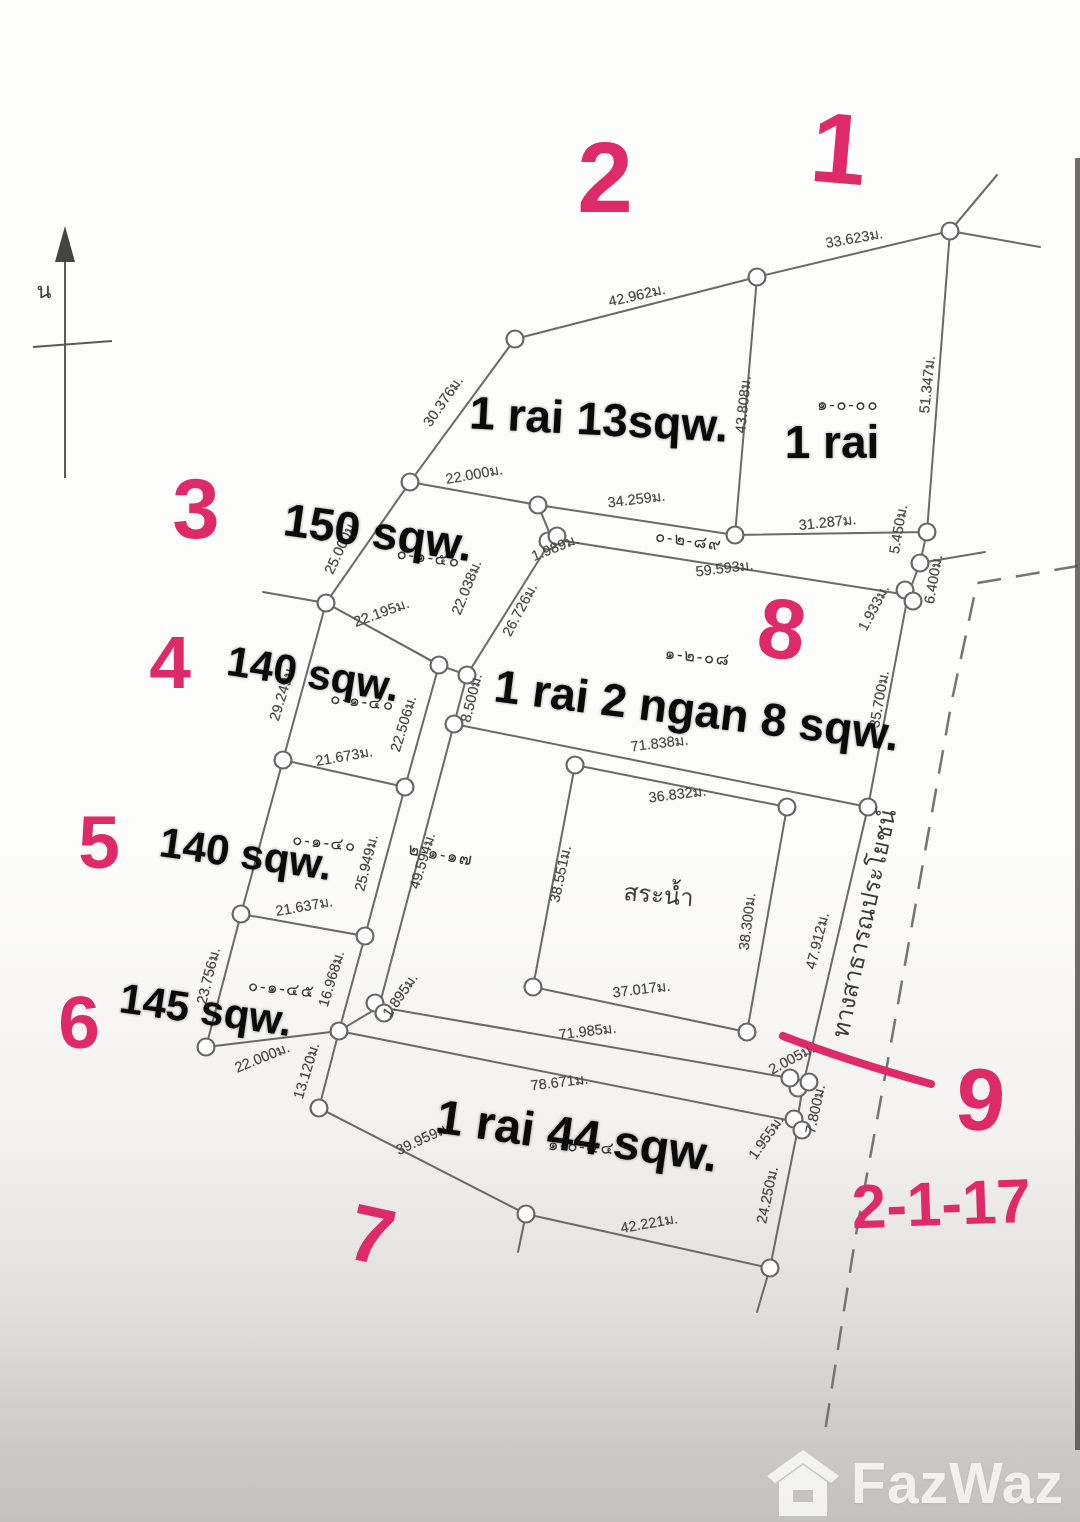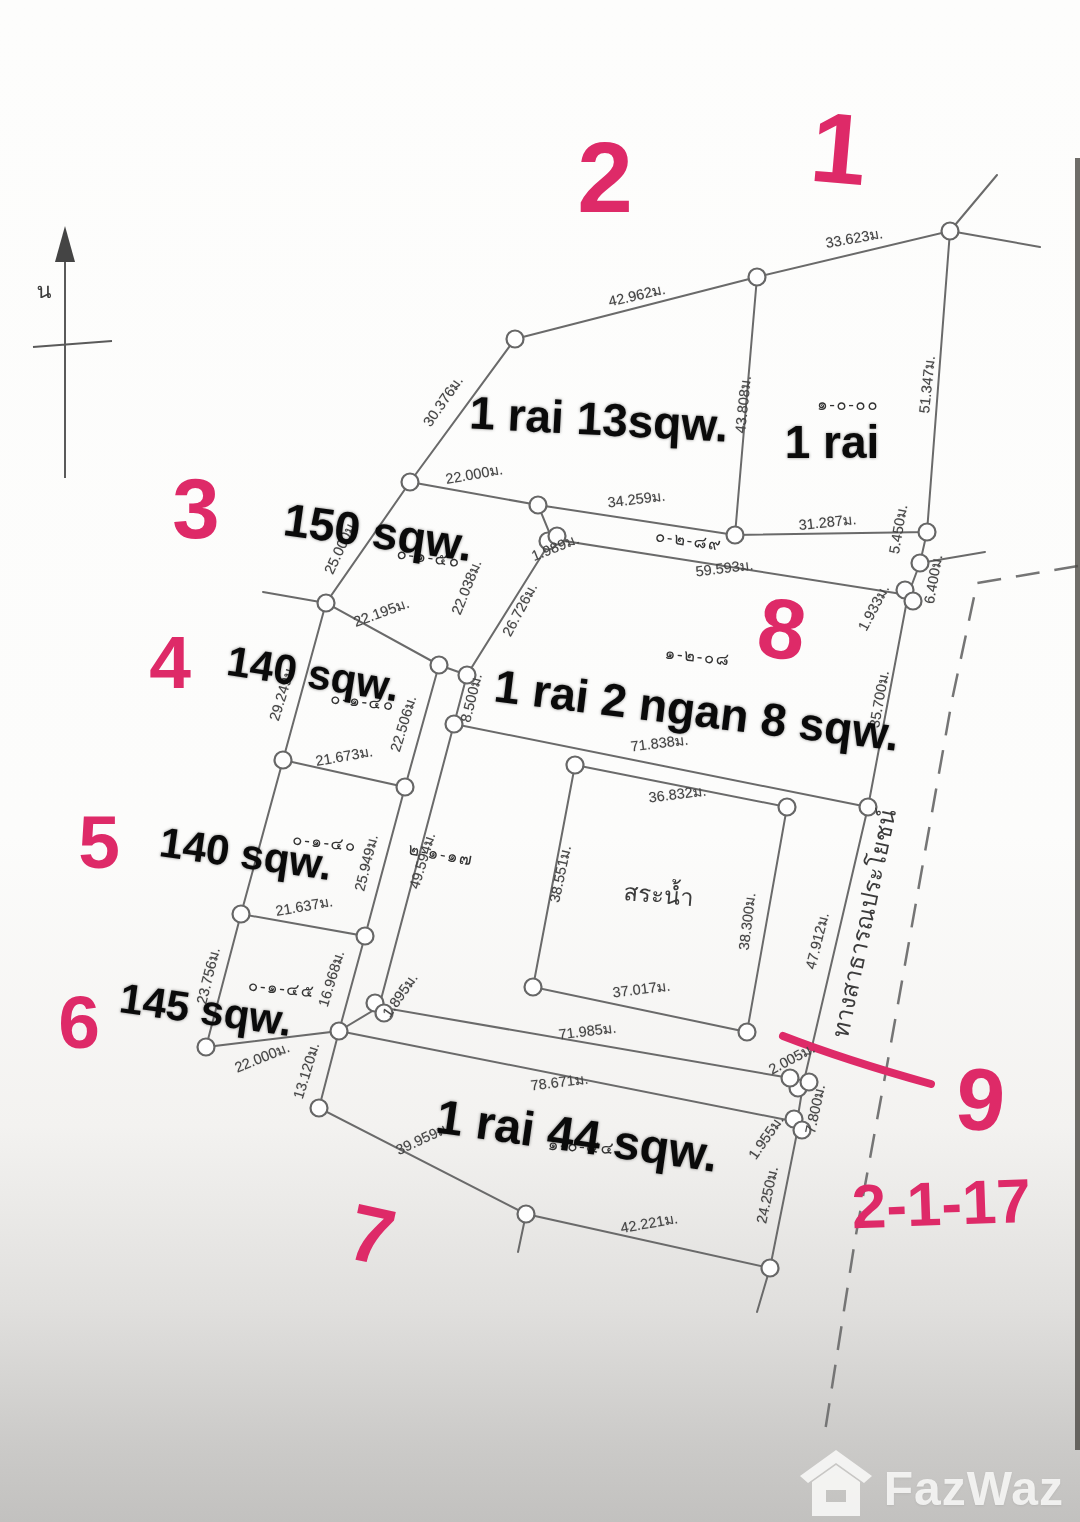--- a/index.html
+++ b/index.html
@@ -16,21 +16,21 @@
   .t-x{fill:#3c3c3c;}
   .edge-strip{
     position:absolute;right:0;top:158px;width:5px;height:1292px;
     background:#4b4844;opacity:.8;
   }
   .watermark{
     position:absolute;right:16px;bottom:6px;display:flex;align-items:flex-end;gap:12px;
     pointer-events:none;
   }
   .wm-text{
-    font-size:48px;font-weight:700;letter-spacing:1px;
+    font-size:57px;font-weight:700;letter-spacing:1px;
     color:rgba(253,253,251,.82);text-shadow:0 1px 2px rgba(120,120,118,.15);
   }
 </style>
 </head>
 <body>
 
 <div class="page">
 
   <svg class="map" viewBox="0 0 1080 1522">
 

